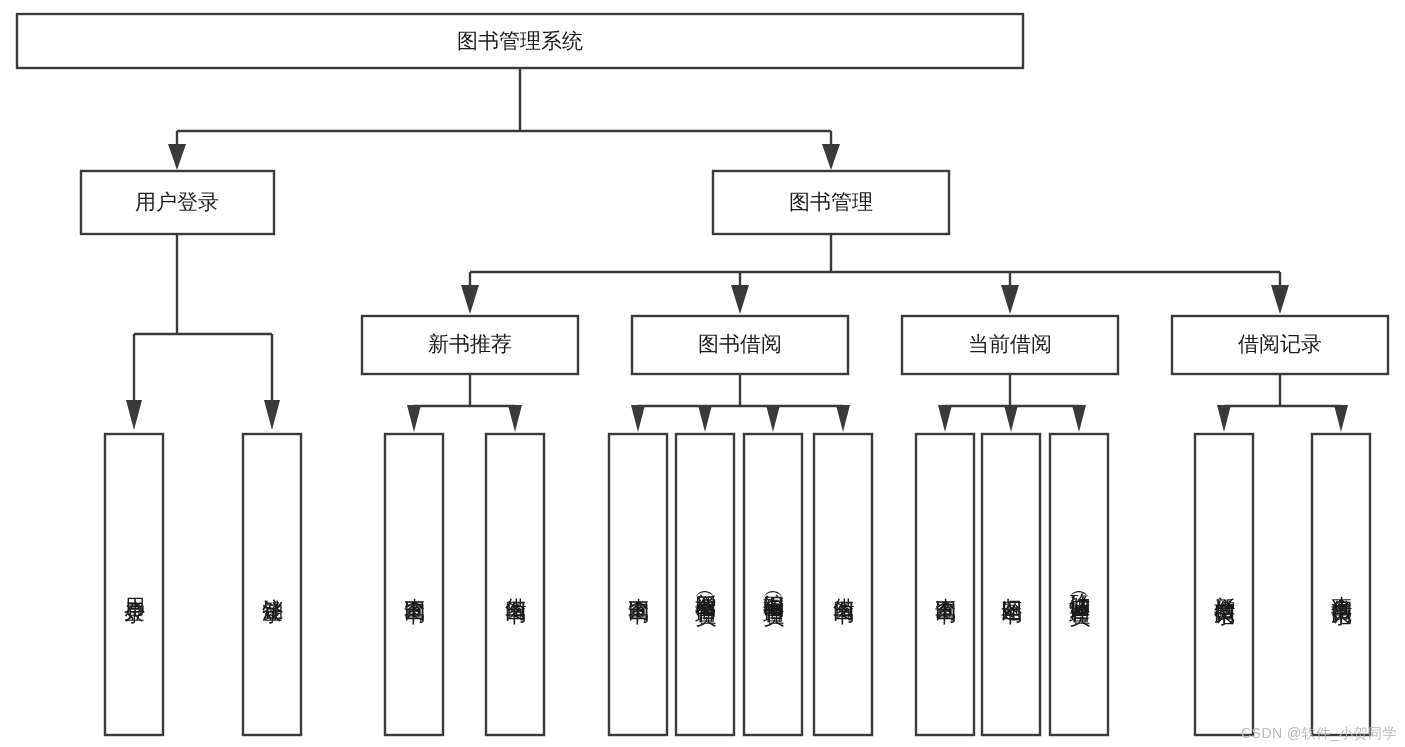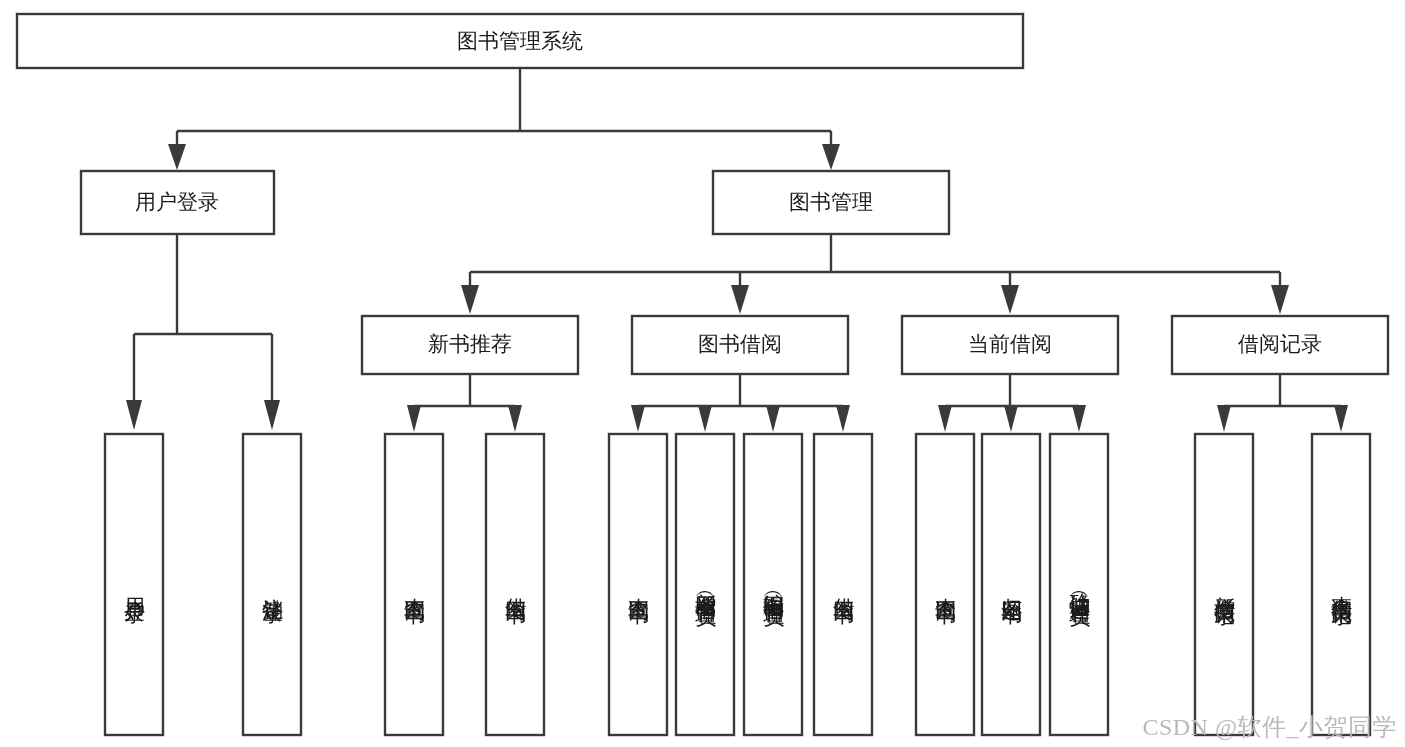--- a/index.html
+++ b/index.html
@@ -69,22 +69,22 @@
     position: absolute;
     left: 0;
     top: 0;
     width: 1405px;
     height: 747px;
   }
   #watermark {
     position: absolute;
     right: 8px;
     bottom: 4px;
-    font-family: Liberation Serif, serif;
-    font-size: 24px;
+    font-family: Liberation Sans, sans-serif;
+    font-size: 14px;
     color: #b9b9b9;
     letter-spacing: 0.5px;
     white-space: nowrap;
     user-select: none;
   }
 </style>
 </head>
 <body>
 
 <div id="diagram-root">

